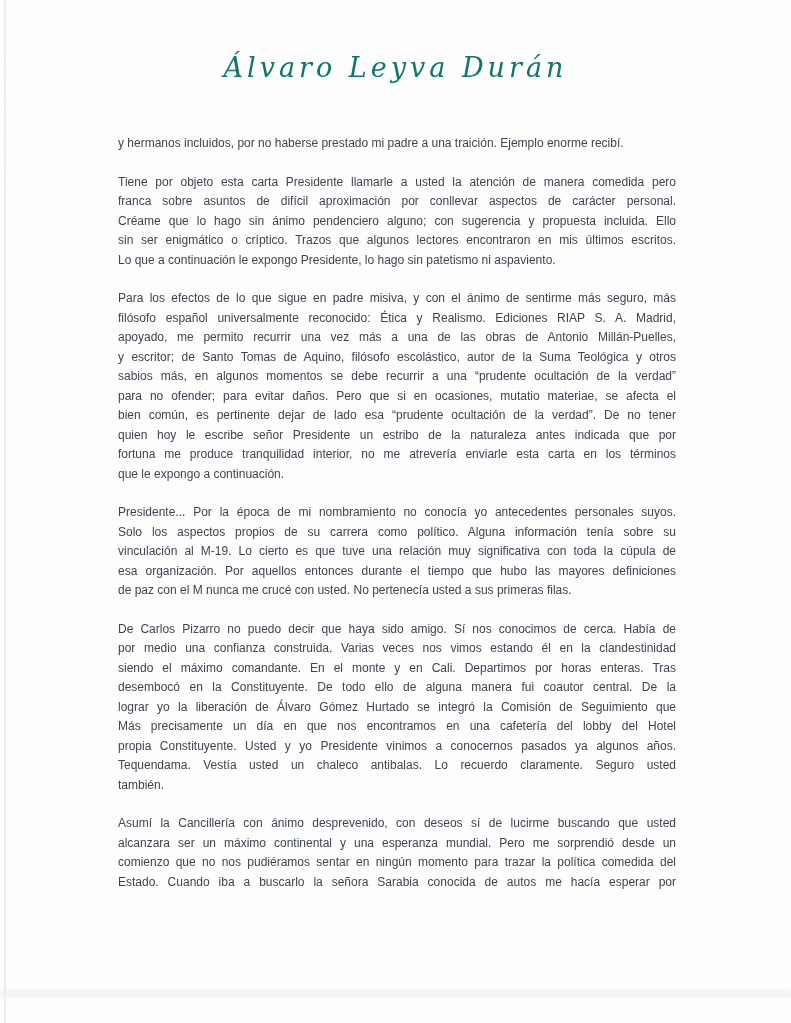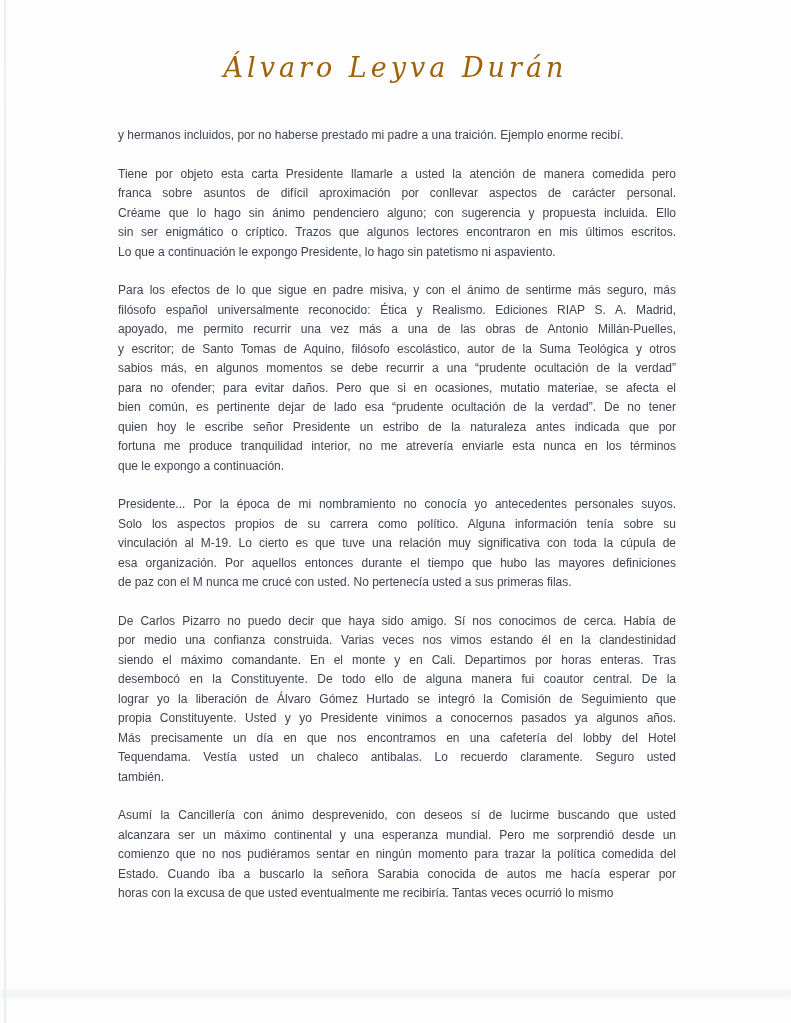--- a/index.html
+++ b/index.html
@@ -26,32 +26,32 @@
     background: linear-gradient(to bottom, rgba(233,237,238,0), rgba(228,233,234,0.55), rgba(233,237,238,0));
     filter: blur(1px);
   }
   .letterhead {
     position: absolute; top: 52px; left: 0; right: 0;
     text-align: center;
     font-family: "DejaVu Serif", "Liberation Serif", serif;
     font-style: italic;
     font-size: 27px;
     letter-spacing: 4px;
-    color: #a16207;
+    color: #0f766e;
   }
   .letter-body {
     position: absolute;
     top: 126px; left: 118px;
     width: 558px;
     font-size: 12px;
     line-height: 19.5px;
     color: #3e4450;
     -webkit-font-smoothing: antialiased;
   }
-  .para { margin: 0 0 19px 0; }
+  .para { margin: 8px 0 19px 0; }
   .line {
     text-align: justify;
     text-align-last: justify;
   }
   .line.last {
     text-align-last: left;
   }
 </style>
 </head>
 <body>
@@ -72,43 +72,42 @@
       </div>
       <div class="para">
         <div class="line">Para los efectos de lo que sigue en padre misiva, y con el ánimo de sentirme más seguro, más</div>
         <div class="line">filósofo español universalmente reconocido: Ética y Realismo. Ediciones RIAP S. A. Madrid,</div>
         <div class="line">apoyado, me permito recurrir una vez más a una de las obras de Antonio Millán-Puelles,</div>
         <div class="line">y escritor; de Santo Tomas de Aquino, filósofo escolástico, autor de la Suma Teológica y otros</div>
         <div class="line">sabios más, en algunos momentos se debe recurrir a una “prudente ocultación de la verdad”</div>
         <div class="line">para no ofender; para evitar daños. Pero que si en ocasiones, mutatio materiae, se afecta el</div>
         <div class="line">bien común, es pertinente dejar de lado esa “prudente ocultación de la verdad”. De no tener</div>
         <div class="line">quien hoy le escribe señor Presidente un estribo de la naturaleza antes indicada que por</div>
-        <div class="line">fortuna me produce tranquilidad interior, no me atrevería enviarle esta nunca en los términos</div>
+        <div class="line">fortuna me produce tranquilidad interior, no me atrevería enviarle esta carta en los términos</div>
         <div class="line last">que le expongo a continuación.</div>
       </div>
       <div class="para">
         <div class="line">Presidente... Por la época de mi nombramiento no conocía yo antecedentes personales suyos.</div>
         <div class="line">Solo los aspectos propios de su carrera como político. Alguna información tenía sobre su</div>
         <div class="line">vinculación al M-19. Lo cierto es que tuve una relación muy significativa con toda la cúpula de</div>
         <div class="line">esa organización. Por aquellos entonces durante el tiempo que hubo las mayores definiciones</div>
         <div class="line last">de paz con el M nunca me crucé con usted. No pertenecía usted a sus primeras filas.</div>
       </div>
       <div class="para">
         <div class="line">De Carlos Pizarro no puedo decir que haya sido amigo. Sí nos conocimos de cerca. Había de</div>
         <div class="line">por medio una confianza construida. Varias veces nos vimos estando él en la clandestinidad</div>
         <div class="line">siendo el máximo comandante.  En el monte y en Cali. Departimos por horas enteras.  Tras</div>
         <div class="line">desembocó en la Constituyente. De todo ello de alguna manera fui coautor central. De la</div>
         <div class="line">lograr yo la liberación de Álvaro Gómez Hurtado se integró la Comisión de Seguimiento que</div>
+        <div class="line">Más precisamente un día en que nos encontramos en una cafetería del lobby del Hotel</div>
         <div class="line">propia Constituyente. Usted y yo Presidente vinimos a conocernos pasados ya algunos años.</div>
-        <div class="line">Más precisamente un día en que nos encontramos en una cafetería del lobby del Hotel</div>
         <div class="line">Tequendama. Vestía usted un chaleco antibalas. Lo recuerdo claramente. Seguro usted</div>
         <div class="line last">también.</div>
       </div>
       <div class="para">
         <div class="line">Asumí la Cancillería con ánimo desprevenido, con deseos sí de lucirme buscando que usted</div>
         <div class="line">alcanzara ser un máximo continental y una esperanza mundial. Pero me sorprendió desde un</div>
         <div class="line">comienzo que no nos pudiéramos sentar en ningún momento para trazar la política comedida del</div>
         <div class="line">Estado. Cuando iba a buscarlo la señora Sarabia conocida de autos me hacía esperar por</div>
-        <div class="line last">horas con la excusa de que usted eventualmente me recibiría. Tantas veces ocurrió lo mismo</div>
       </div>
     </div>
   <div class="scan-noise-bottom"></div>
 </div>
 
 </body></html>

